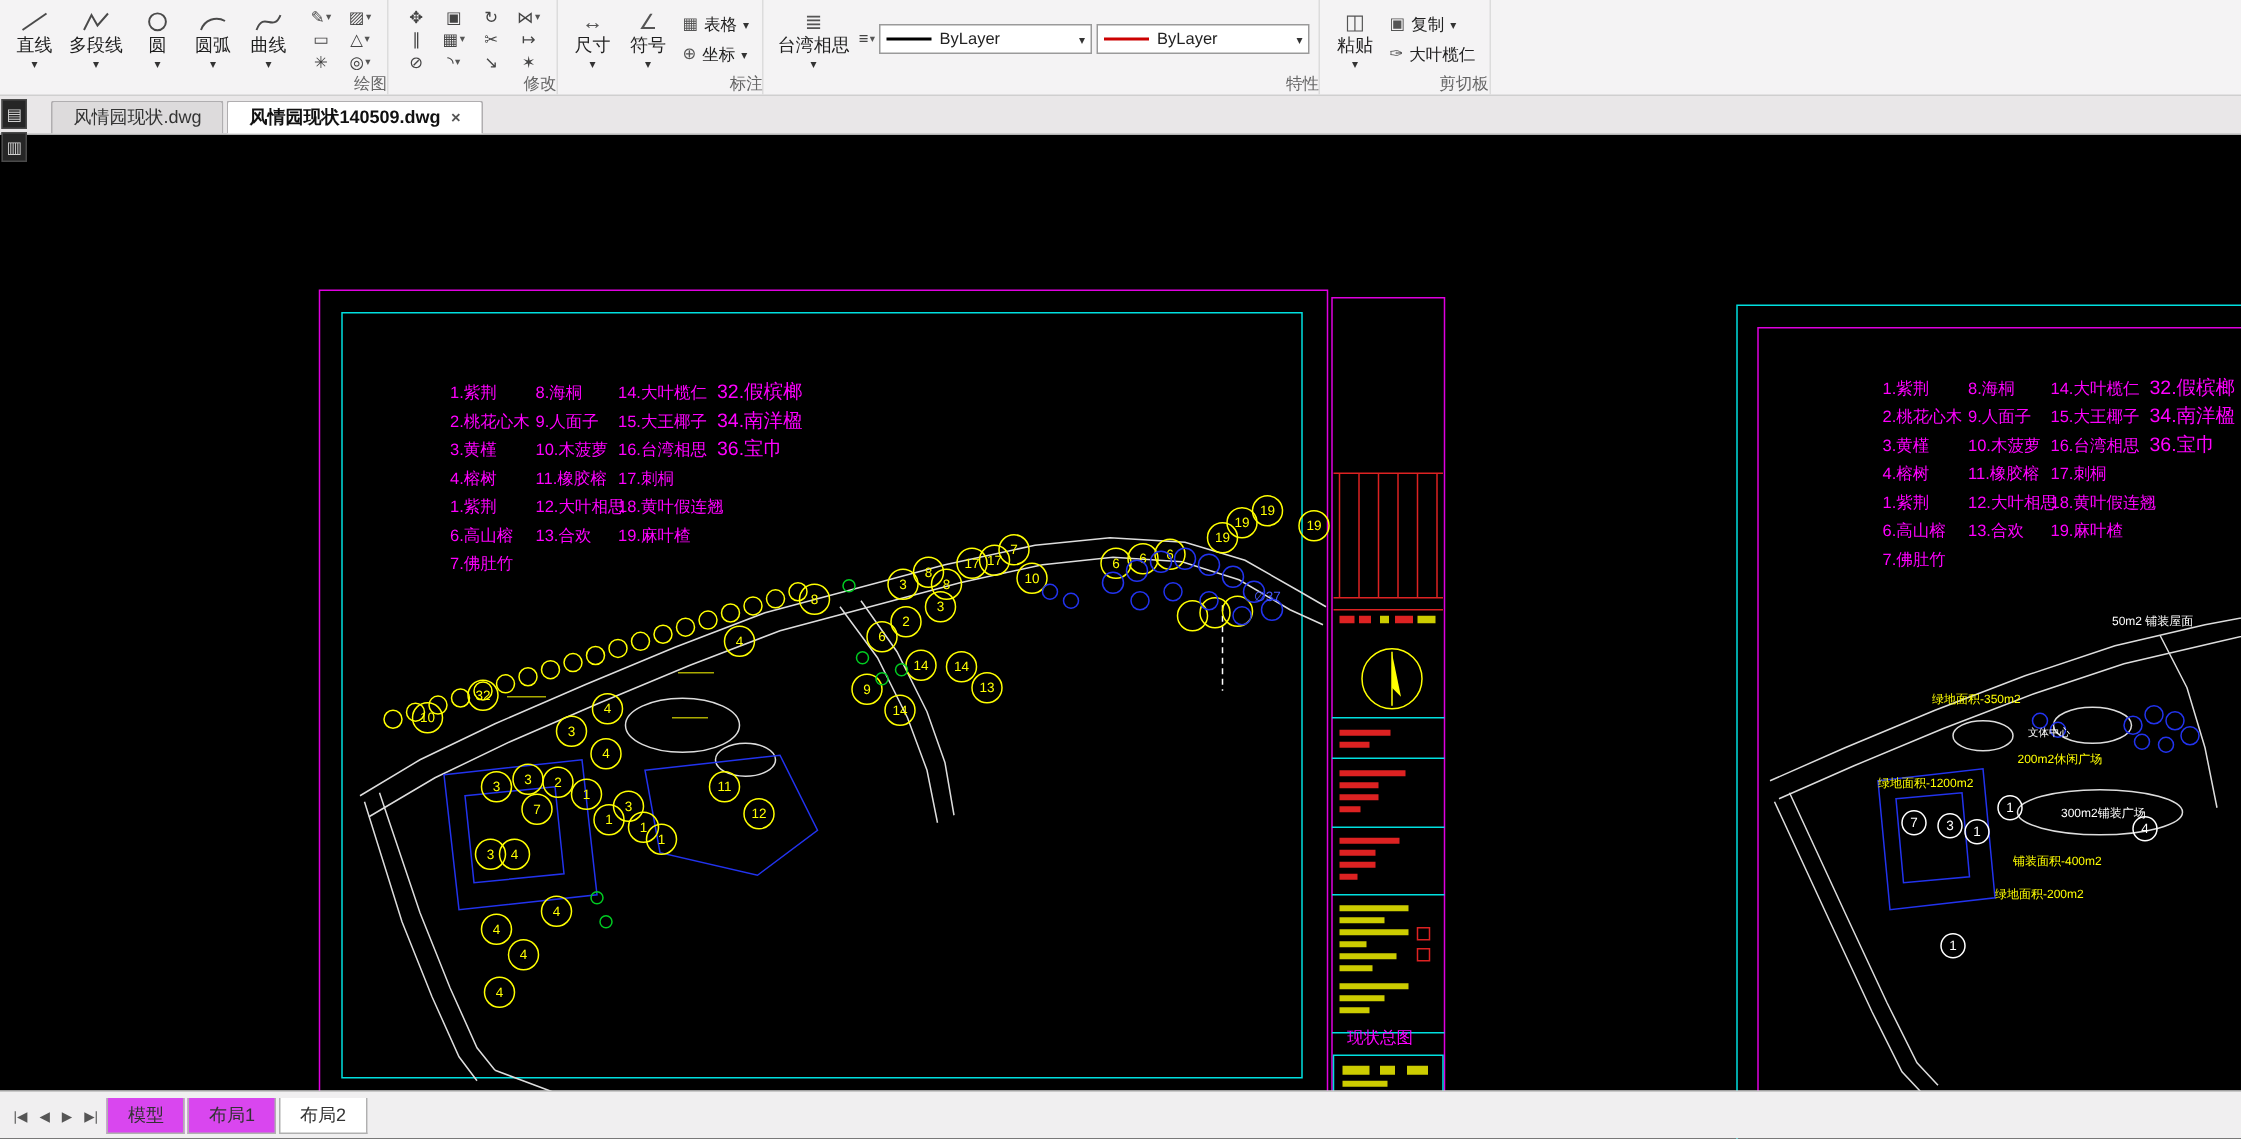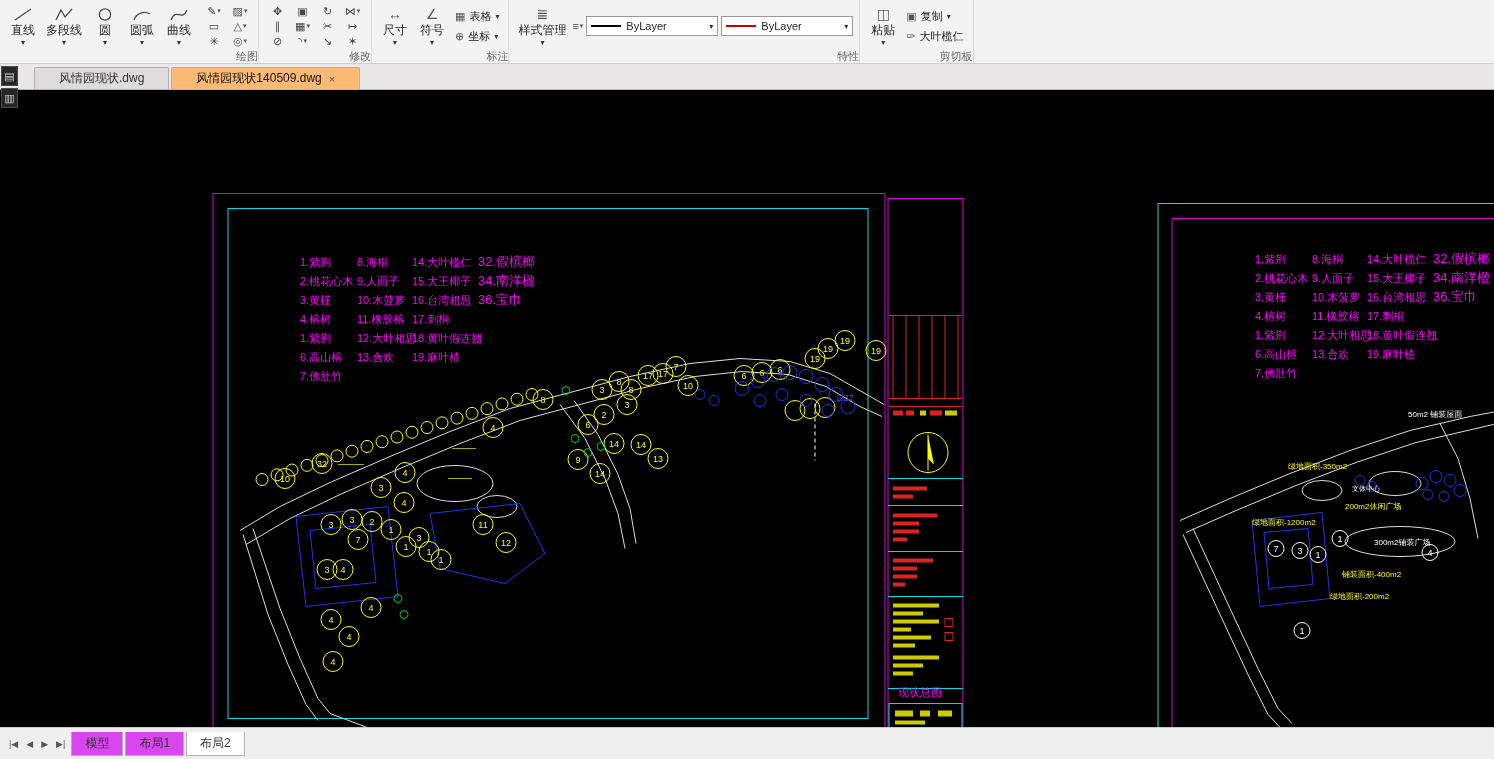--- a/index.html
+++ b/index.html
@@ -18,32 +18,32 @@
   .gicon{font-size:14px;line-height:15px;color:#555}
   .caret{font-size:8px;line-height:7px;color:#333}
   .sgrid{display:grid;grid-template-columns:repeat(2,24px);grid-auto-rows:15px;gap:0 2px;margin-left:3px}
   .mgrid{display:grid;grid-template-columns:repeat(4,25px);grid-auto-rows:15px}
   .sbtn{font-size:11px;color:#444;display:flex;align-items:center;justify-content:center;
     background:none;border:none;cursor:default}
   .sbtn.has-caret::after{content:"▾";font-size:7px;color:#555;margin-left:1px}
   .vcol{display:flex;flex-direction:column;gap:3px;justify-content:center}
   .hrow{display:flex;align-items:center;gap:4px;font-size:11px;color:#222;padding:1px 3px}
   .hrow .gicon{font-size:11px}
-  .combo{width:132px;height:20px;border:1px solid #9a9a9a;background:#fff;display:flex;
+  .combo{width:142px;height:20px;border:1px solid #9a9a9a;background:#fff;display:flex;
     align-items:center;gap:5px;padding:0 4px;font-size:11px;color:#222}
   .swatch{flex:0 0 30px;height:2px;background:#000}
   .swatch.red{background:#cc0000}
   .ccaret{margin-left:auto;font-size:8px;color:#333}
   
   .doctabs{position:absolute;top:64px;left:0;width:1494px;height:26px;background:#e9e7e8;
     display:flex;align-items:flex-end;padding-left:34px;border-bottom:1px solid #b5b5b5;z-index:4}
-  .dtab{height:22px;display:flex;align-items:center;gap:7px;padding:0 24px;font-size:12px;
+  .dtab{height:22px;display:flex;align-items:center;gap:7px;padding:0 14px;font-size:12px;
     color:#333;background:#dddbdc;border:1px solid #b0aeb0;border-bottom:none;
     border-radius:2px 2px 0 0;margin-right:2px;cursor:default}
-  .dtab.active{background:#fdba74;font-weight:400;color:#111}
+  .dtab.active{background:#ffffff;font-weight:700;color:#111}
   .dclose{font-size:11px;color:#555}
   
   .minibar{position:absolute;left:1px;top:66px;z-index:6;display:flex;flex-direction:column;gap:2px}
   .mini{width:17px;height:20px;background:#262626;color:#cfcfcf;border:1px solid #4a4a4a;
     font-size:11px;display:flex;align-items:center;justify-content:center;cursor:default}
   
   .canvas{position:absolute;top:90px;left:0;width:1494px;height:754px;background:#000}
   svg.draw{position:absolute;top:0;left:0;width:100%;height:100%;
     font-family:"Liberation Sans",sans-serif}
   
@@ -183,21 +183,21 @@
         <span>坐标</span>
         <span class="caret">▾</span>
       </div>
     </div>
     <div class="rg-label">标注</div>
   </div>
 
   <div class="rgroup">
     <div class="bigbtn">
       <span class="gicon">≣</span>
-      <span>样式管理</span>
+      <span>台湾相思</span>
       <span class="caret">▾</span>
     </div>
     <div class="vcol">
       <button class="sbtn has-caret">
           <span>≡</span>
         </button>
     </div>
     <div class="combo">
       <span class="swatch"></span>
       <span>ByLayer</span>

